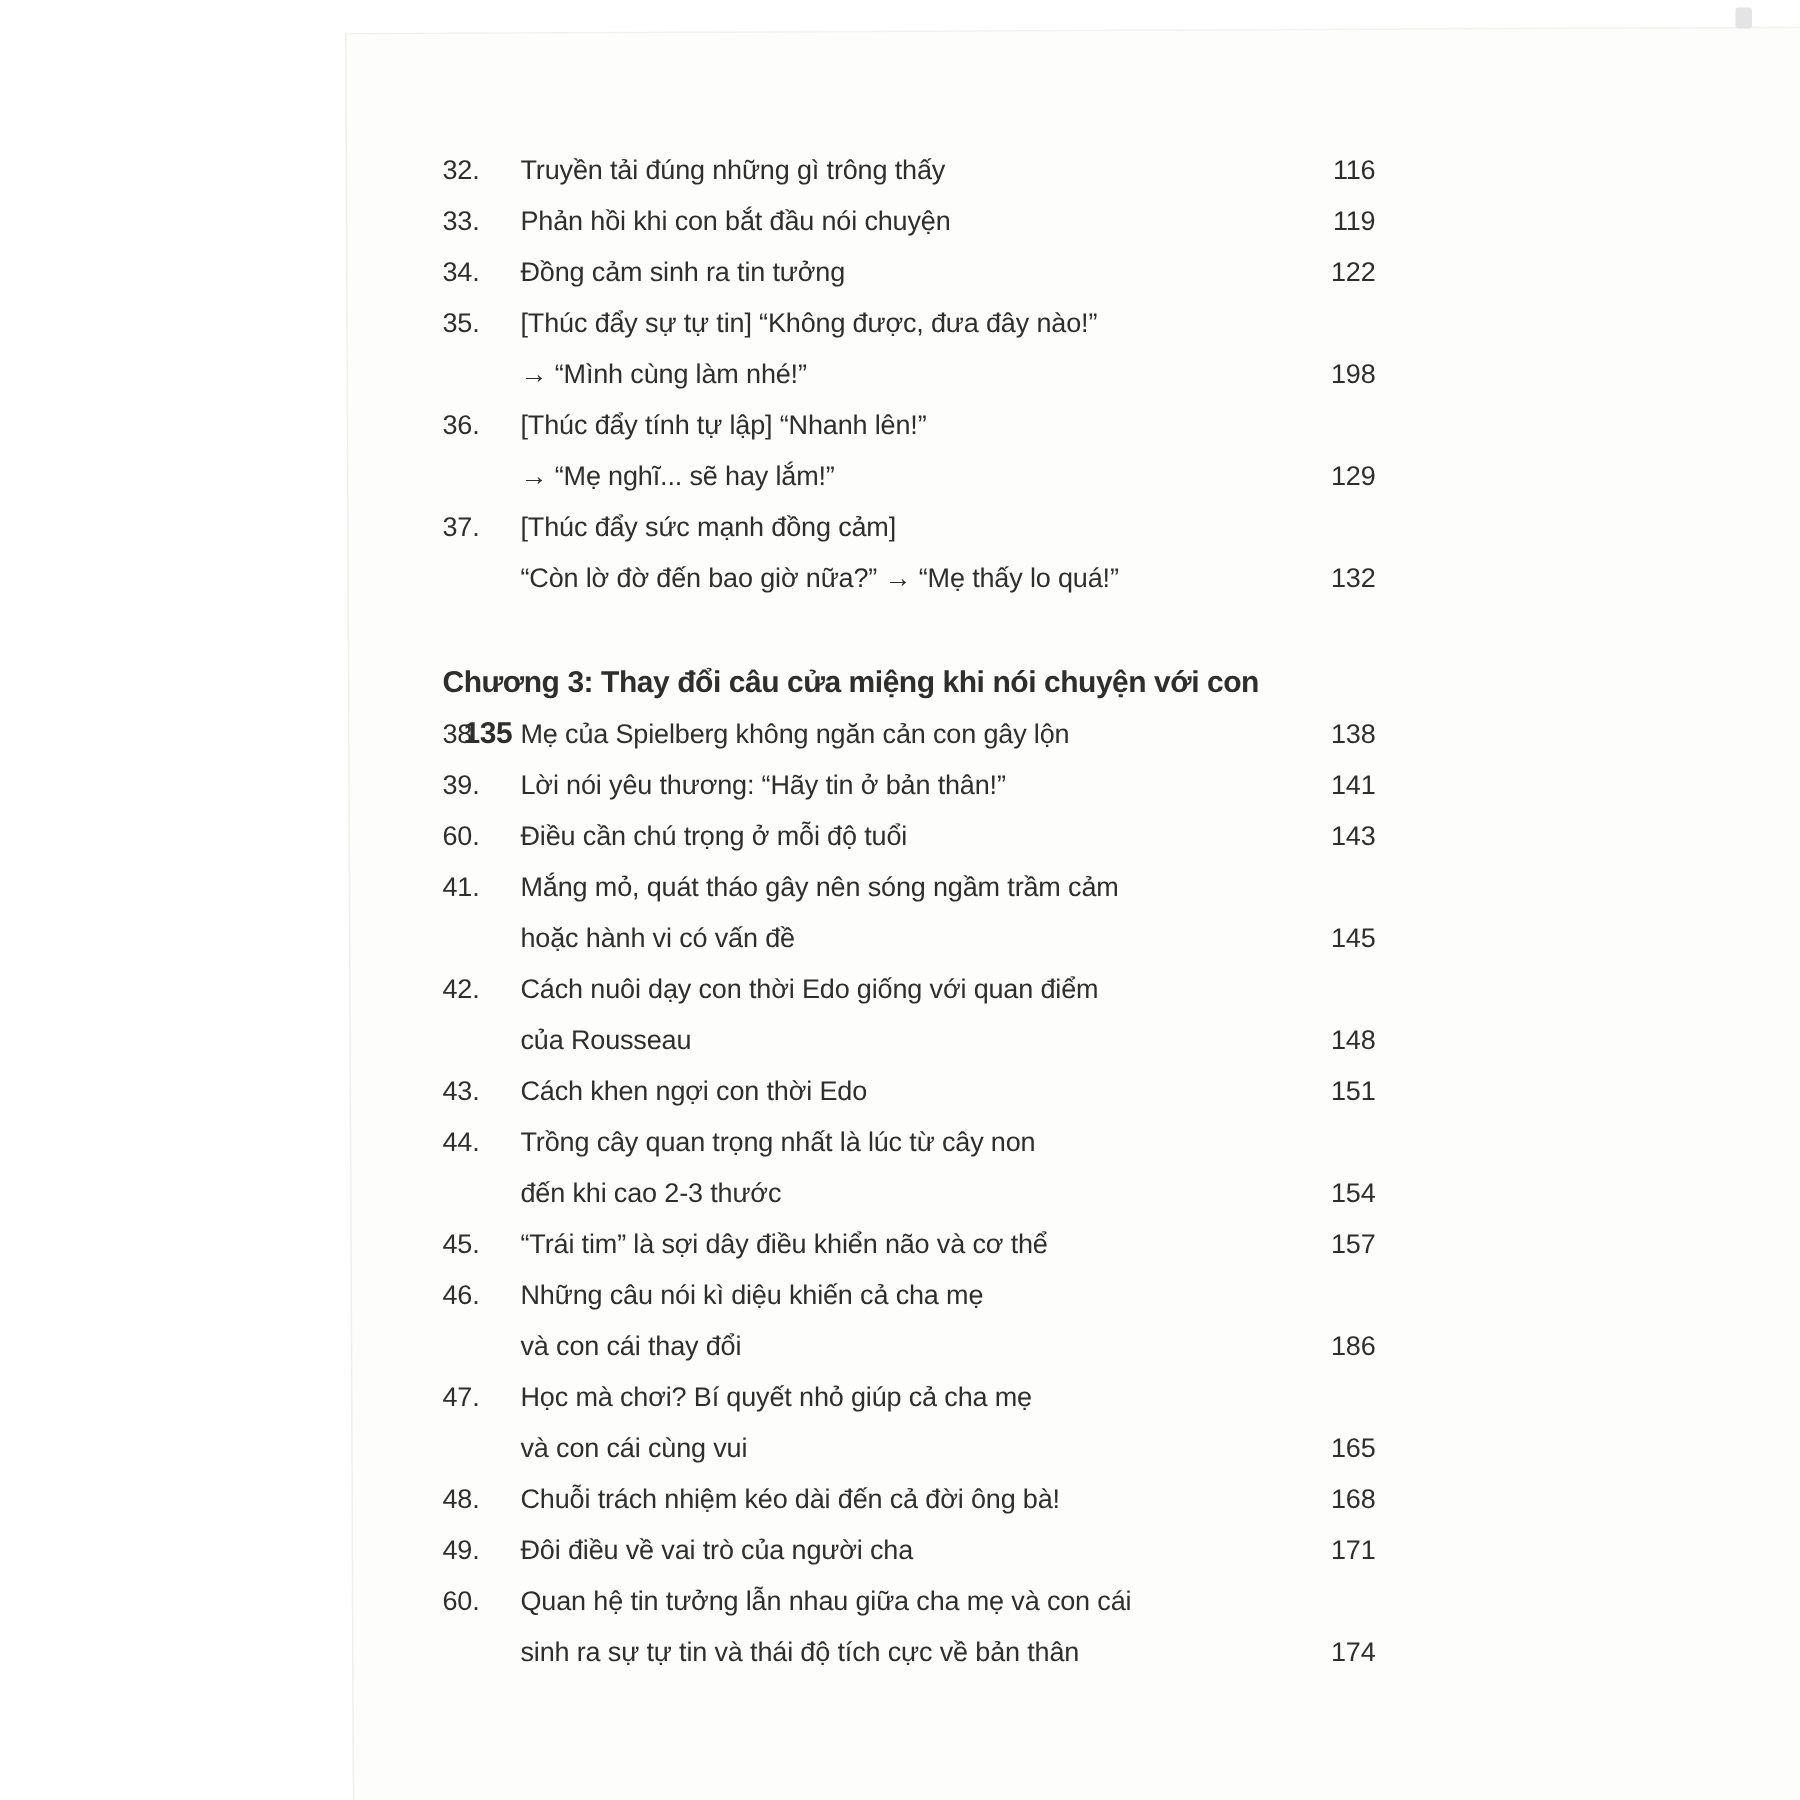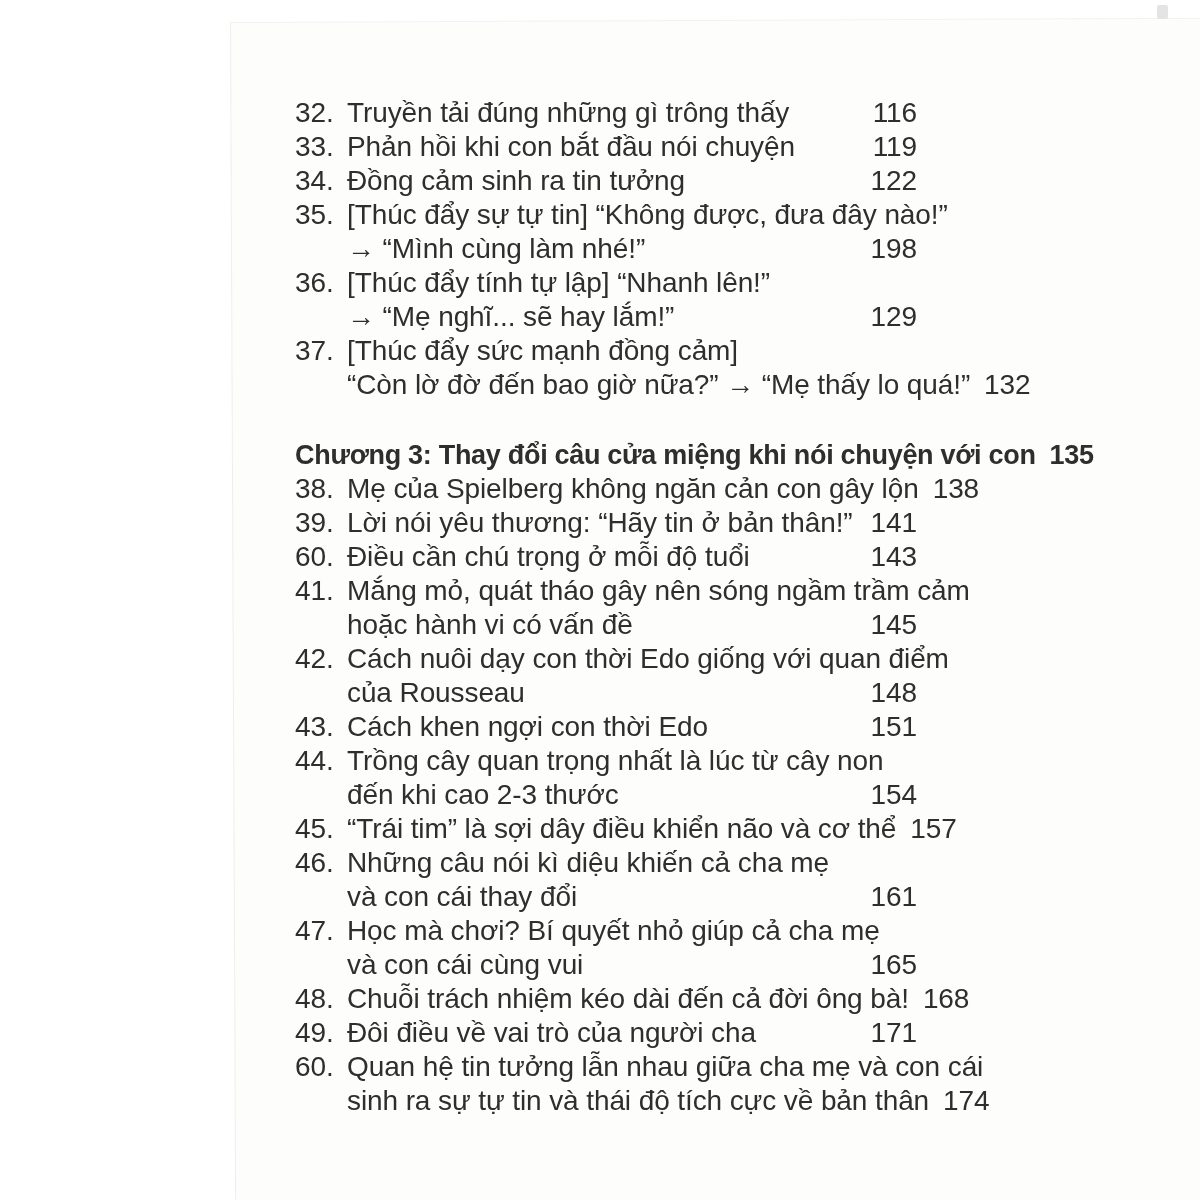--- a/index.html
+++ b/index.html
@@ -38,42 +38,43 @@
     left: 295px;
     top: 96px;
     width: 622px;
     color: #2e2e2e;
   }
   .line {
     display: flex;
     align-items: baseline;
     height: 34px;
     line-height: 34px;
-    font-size: 28px;
+    font-size: 18px;
     white-space: nowrap;
     letter-spacing: -0.1px;
   }
   .num {
     width: 52px;
     flex: 0 0 52px;
   }
   .title {
     flex: 1 1 auto;
     overflow: visible;
   }
   .pagenum {
     flex: 0 0 auto;
     text-align: center;
     padding-left: 14px;
   }
   .chapter-row {
     margin-top: 36px;
     font-weight: bold;
-    font-size: 27px;
+    font-size: 20px;
     letter-spacing: -0.3px;
+    flex-direction: column;
   }
   .chapter-row .title { flex: 1 1 auto; }
 </style>
 </head>
 <body>
 
 <div class="page-surface"></div>
 <div class="scan-speck"></div>
 
 <div class="toc">
@@ -175,21 +176,21 @@
       <span class="title">“Trái tim” là sợi dây điều khiển não và cơ thể</span>
       <span class="pagenum">157</span>
     </div>
     <div class="line">
       <span class="num">46.</span>
       <span class="title">Những câu nói kì diệu khiến cả cha mẹ</span>
     </div>
     <div class="line">
       <span class="num"></span>
       <span class="title">và con cái thay đổi</span>
-      <span class="pagenum">161</span>
+      <span class="pagenum">186</span>
     </div>
     <div class="line">
       <span class="num">47.</span>
       <span class="title">Học mà chơi? Bí quyết nhỏ giúp cả cha mẹ</span>
     </div>
     <div class="line">
       <span class="num"></span>
       <span class="title">và con cái cùng vui</span>
       <span class="pagenum">165</span>
     </div>

